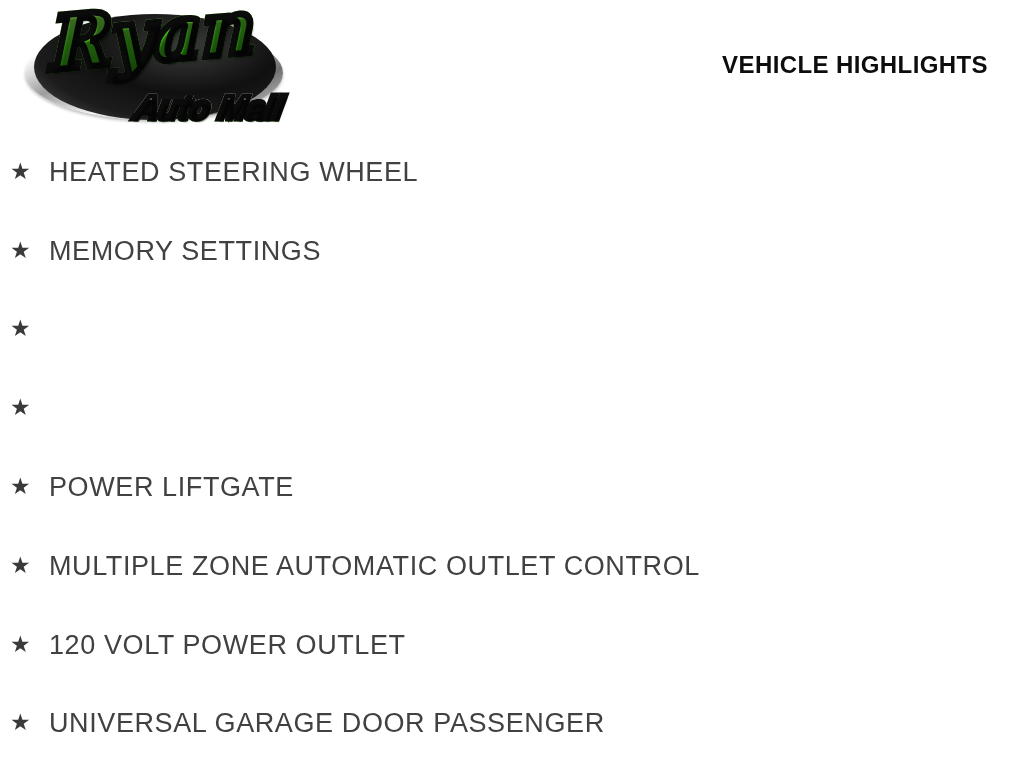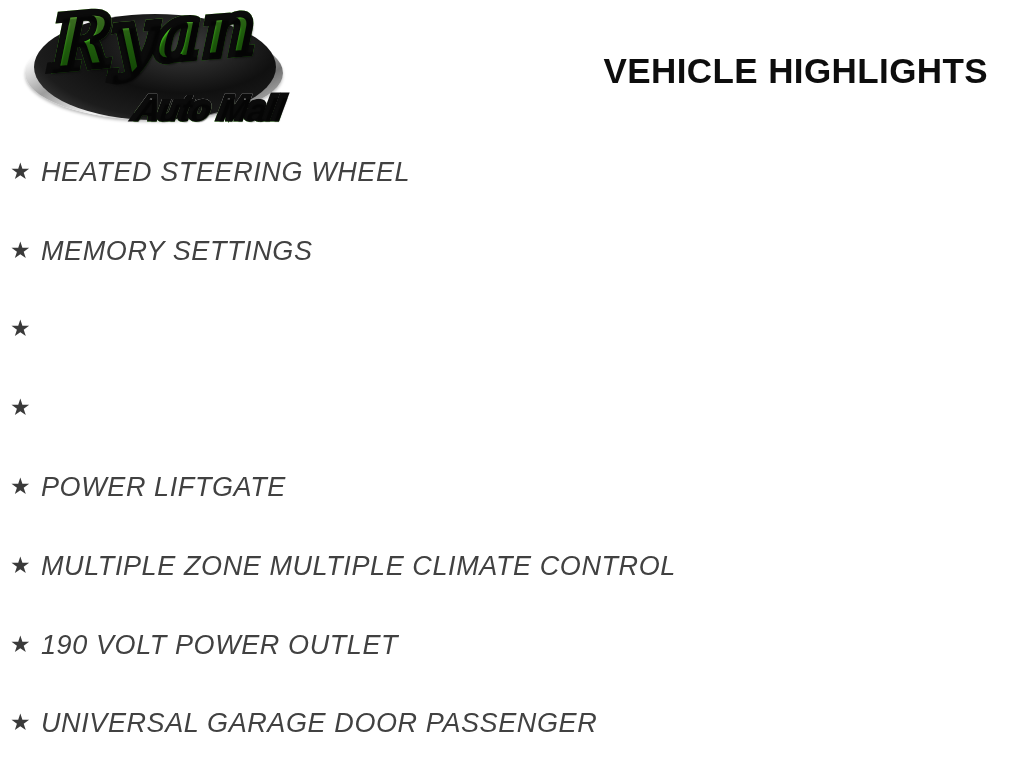--- a/index.html
+++ b/index.html
@@ -45,38 +45,38 @@
     -webkit-background-clip: text; background-clip: text;
     -webkit-text-fill-color: transparent;
     -webkit-text-stroke: 5px #0b0b0b;
     paint-order: stroke fill;
     text-shadow: 2px 3px 1px rgba(0,0,0,0.5);
     letter-spacing: 0px;
     white-space: nowrap;
   }
   .page-title {
     position: absolute; right: 36px; top: 51px;
-    font-size: 35px; font-weight: bold; color: #0d0d0d;
+    font-size: 24px; font-weight: bold; color: #0d0d0d;
     letter-spacing: 0.4px; white-space: nowrap;
   }
 
   
   .highlights { position: absolute; left: 0; top: 133px; width: 1024px; list-style: none; }
   .highlight-item {
     height: 78.8px; display: flex; align-items: center;
     padding-left: 10px;
   }
   .star {
     width: 27px; flex: 0 0 27px;
     font-size: 23px; color: #3a3a3a; line-height: 1;
     text-align: left; margin-top: -2px;
   }
   .label {
     font-size: 27px; color: #414141; letter-spacing: 0.6px;
-    margin-left: 4px; white-space: nowrap; font-style: italic;
+    margin-left: 12px; white-space: nowrap;
   }
 </style>
 </head>
 <body>
 
 <div class="header">
   <div class="logo">
     <div class="logo-oval-outer"></div>
     <div class="logo-oval-inner"></div>
     <div class="logo-script">Ryan</div>
@@ -99,23 +99,23 @@
   </li>
   <li class="highlight-item">
     <span class="star">★</span>
   </li>
   <li class="highlight-item">
     <span class="star">★</span>
     <span class="label">POWER LIFTGATE</span>
   </li>
   <li class="highlight-item">
     <span class="star">★</span>
-    <span class="label">MULTIPLE ZONE MULTIPLE CLIMATE CONTROL</span>
+    <span class="label">MULTIPLE ZONE AUTOMATIC OUTLET CONTROL</span>
   </li>
   <li class="highlight-item">
     <span class="star">★</span>
-    <span class="label">190 VOLT POWER OUTLET</span>
+    <span class="label">120 VOLT POWER OUTLET</span>
   </li>
   <li class="highlight-item">
     <span class="star">★</span>
     <span class="label">UNIVERSAL GARAGE DOOR PASSENGER</span>
   </li>
 </ul>
 
 </body></html>

